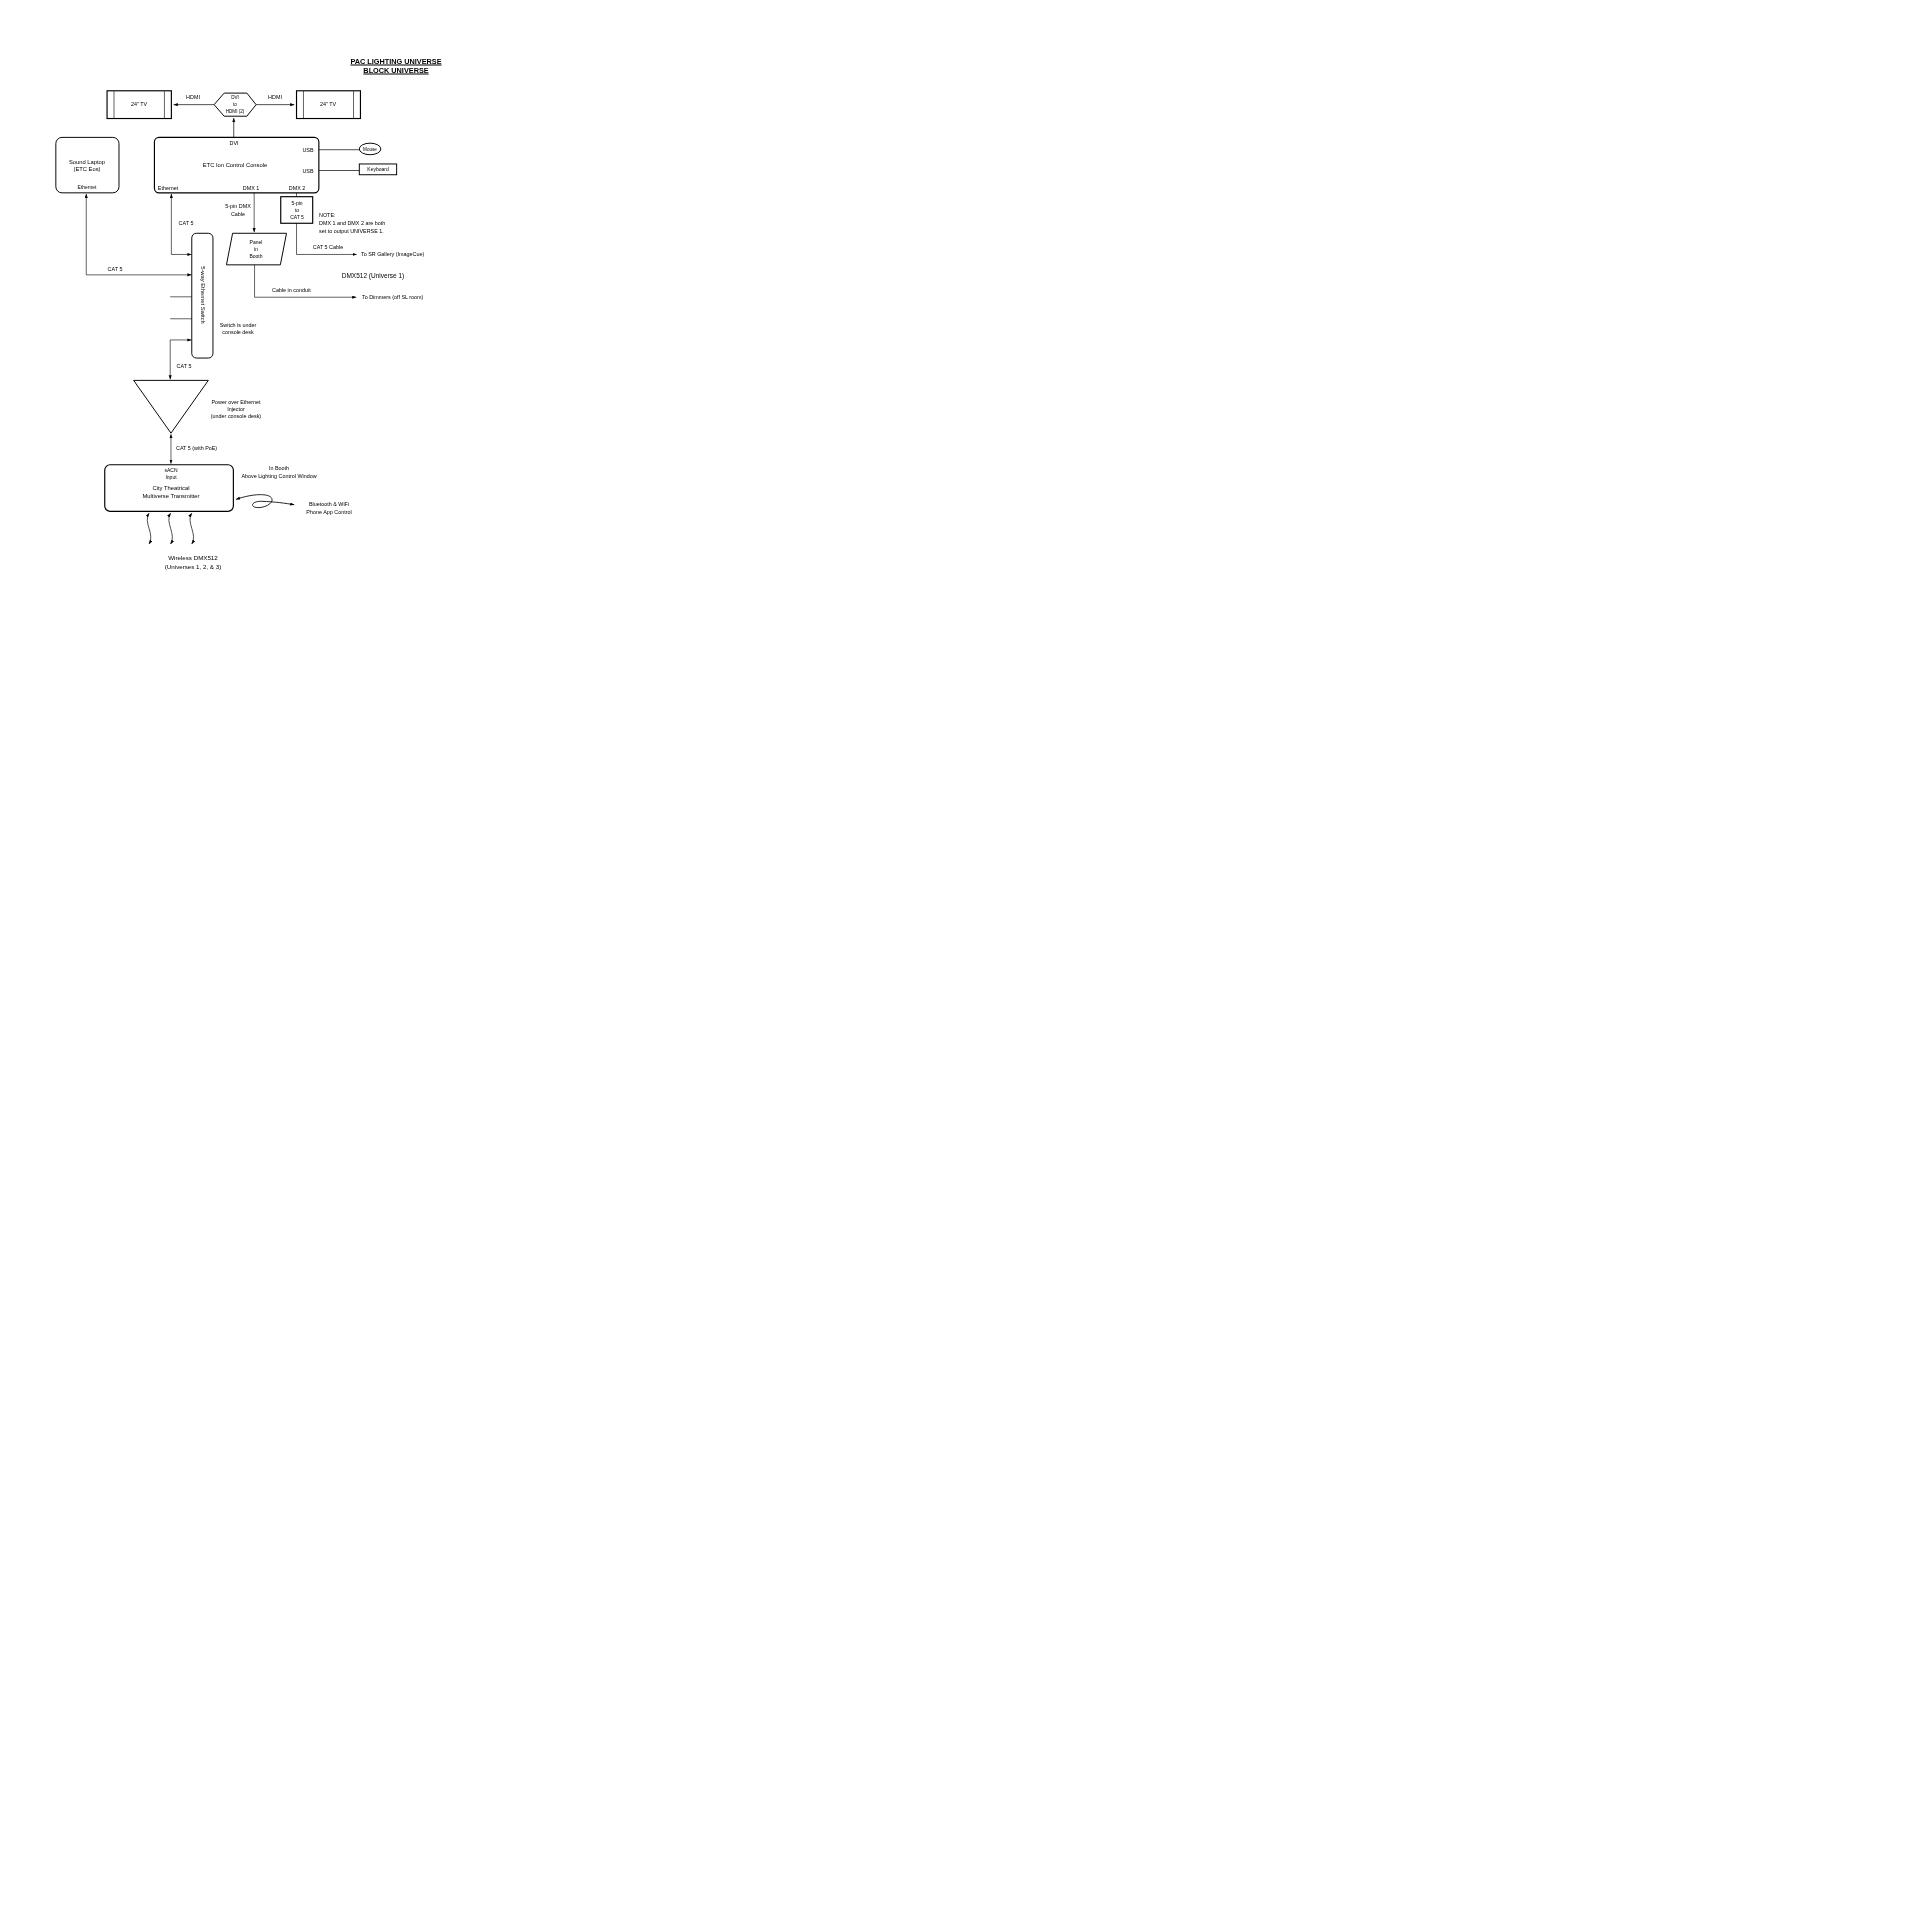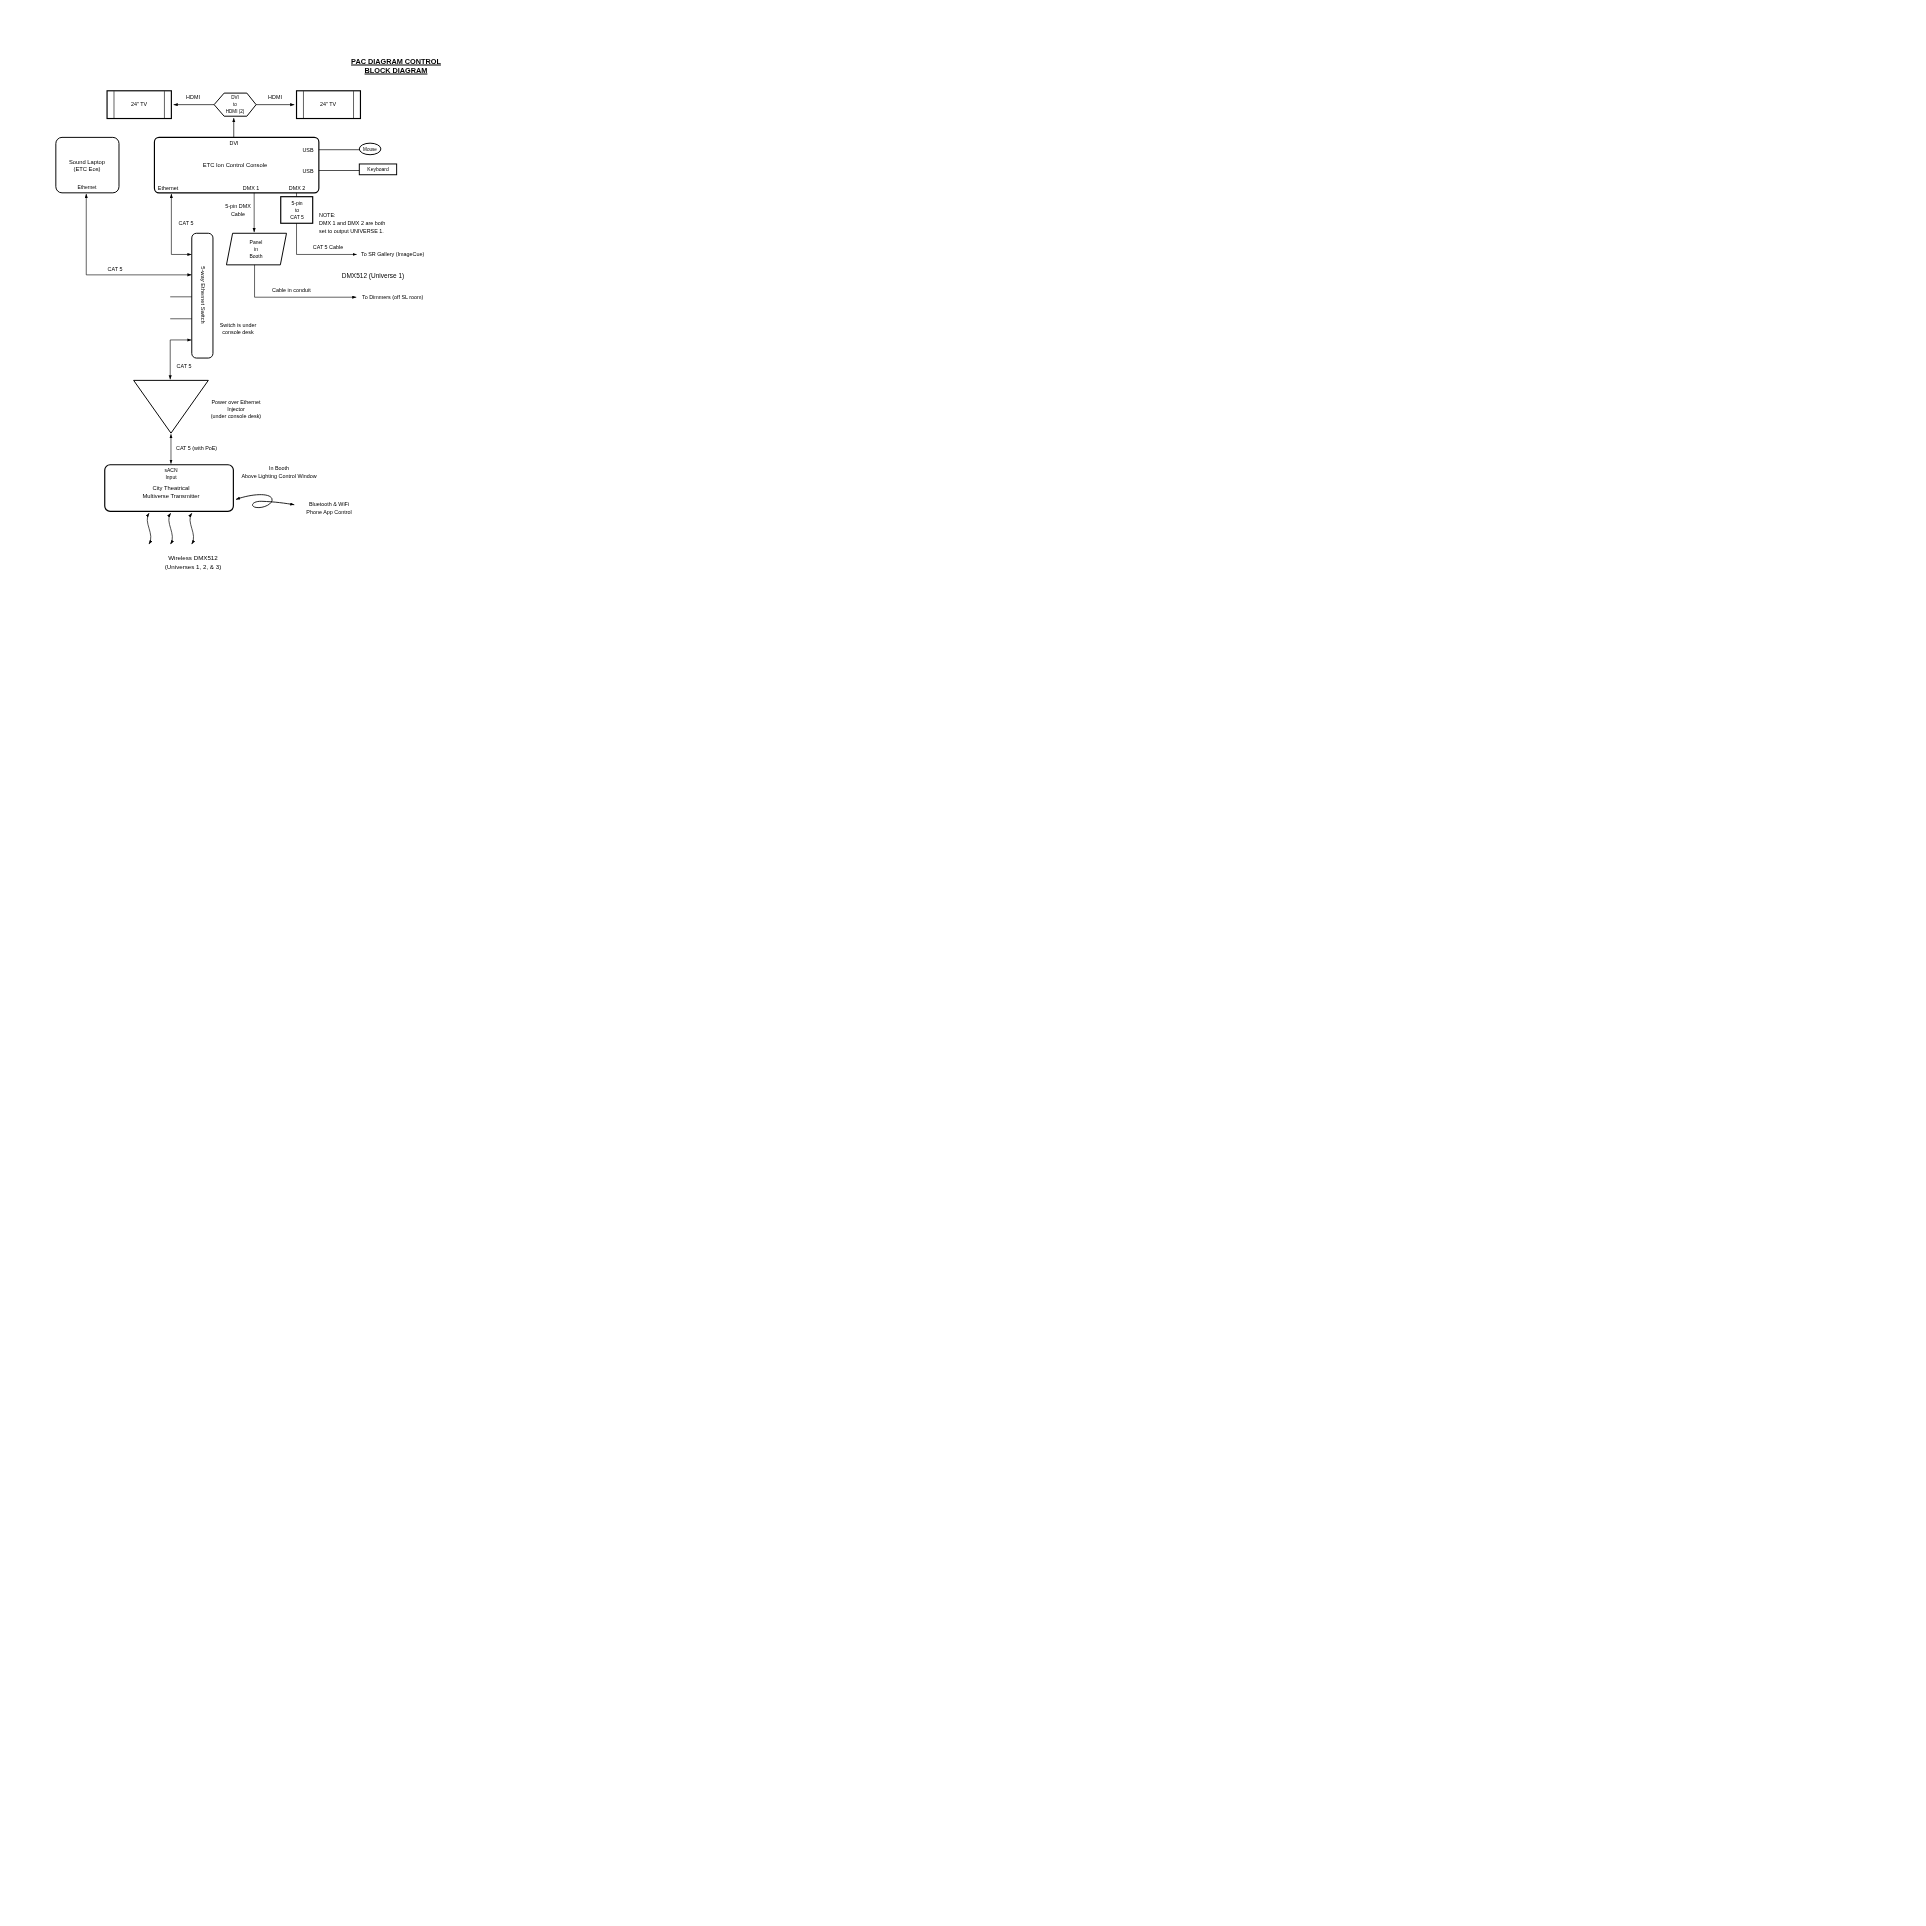--- a/index.html
+++ b/index.html
@@ -99,22 +99,22 @@
     <line x1="661" y1="771" x2="925" y2="771" stroke-width="1.6" marker-end="url(#ah)"></line>
 
     <path d="M 613,1296 C 655,1281 700,1279 706,1294 C 711,1307 684,1320 665,1317
              C 648,1314 655,1300 680,1301 C 712,1302 742,1306 764,1310" stroke-width="2.2" marker-start="url(#ahs)" marker-end="url(#ah)"></path>
 
     <path d="M 387,1332 C 371,1356 403,1386 387,1412" stroke-width="1.8" marker-start="url(#ahs)" marker-end="url(#ah)"></path>
     <path d="M 443,1332 C 427,1356 459,1386 443,1412" stroke-width="1.8" marker-start="url(#ahs)" marker-end="url(#ah)"></path>
     <path d="M 498,1332 C 482,1356 514,1386 498,1412" stroke-width="1.8" marker-start="url(#ahs)" marker-end="url(#ah)"></path>
   </svg>
 
-  <div class="lbl c f19 u" style="left:396px;top:61px;">PAC DIAGRAM CONTROL</div>
-  <div class="lbl c f19 u" style="left:396px;top:70px;">BLOCK DIAGRAM</div>
+  <div class="lbl c f19 u" style="left:396px;top:61px;">PAC LIGHTING UNIVERSE</div>
+  <div class="lbl c f19 u" style="left:396px;top:70px;">BLOCK UNIVERSE</div>
 
   <div class="lbl c f14" style="left:139px;top:104px;">24" TV</div>
   <div class="lbl c f14" style="left:328px;top:104px;">24" TV</div>
 
   <div class="lbl c f14" style="left:193px;top:97px;">HDMI</div>
   <div class="lbl c f14" style="left:275px;top:97px;">HDMI</div>
 
   <div class="lbl c f12" style="left:235px;top:97px;">DVI</div>
   <div class="lbl c f12" style="left:235px;top:104px;">to</div>
   <div class="lbl c f12" style="left:235px;top:111px;">HDMI (2)</div>

